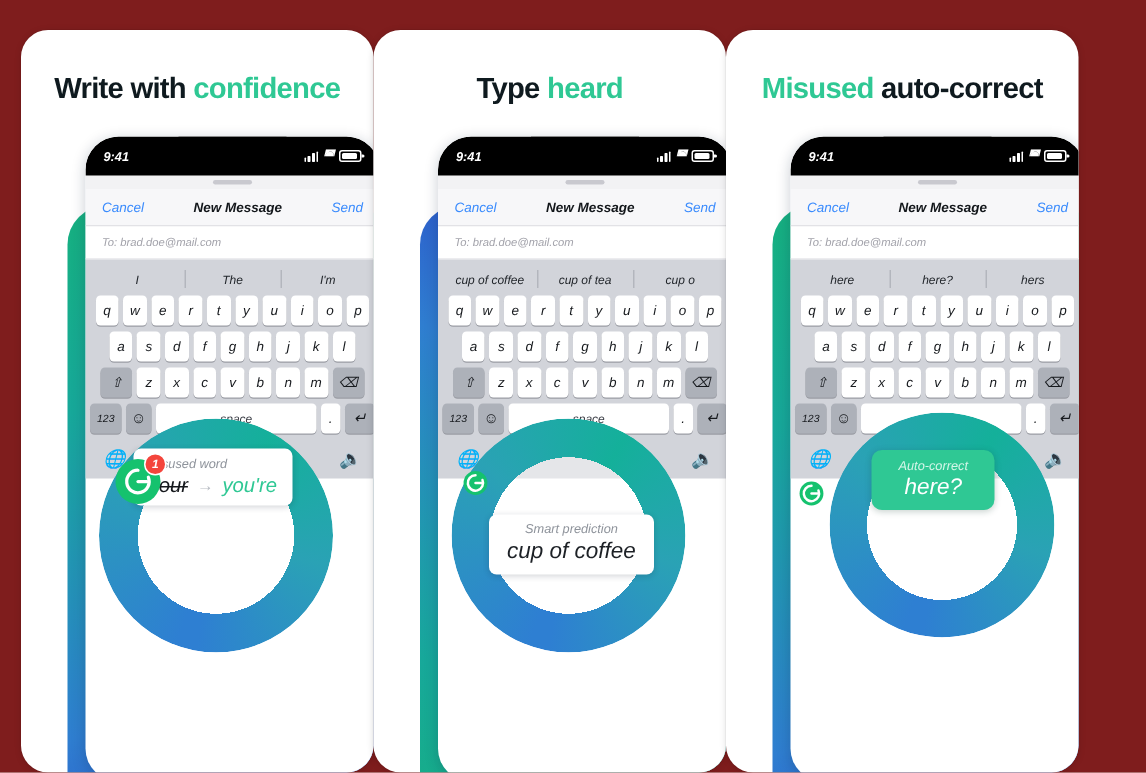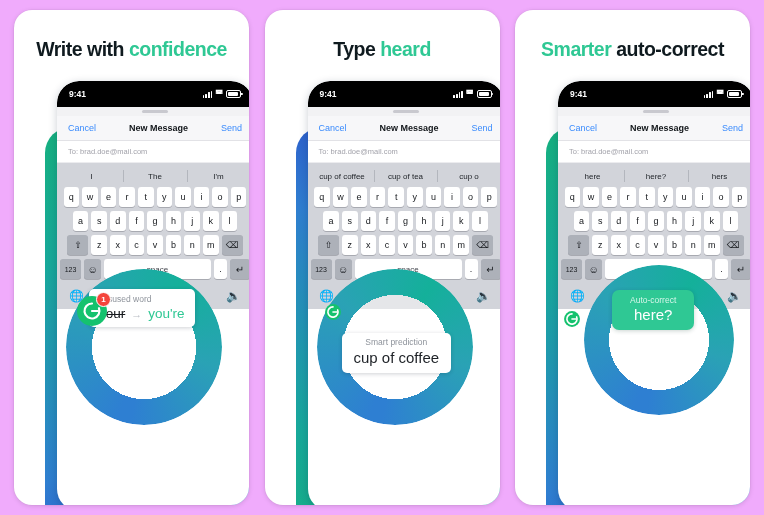--- a/index.html
+++ b/index.html
@@ -6,24 +6,24 @@
   body{
     width:764px;height:515px;
     background:#ffffff;
     font-family:"Liberation Sans", sans-serif;
     overflow:hidden;
   }
   .app-shots{
     position:relative;
     width:764px;height:515px;
     display:flex;
-    justify-content:space-between;
-    padding:10px 14px;
+    justify-content:flex-start;
+    padding:20px 14px;
     box-sizing:border-box;
-    background:#f0abfc;
+    background:#7f1d1d;
   }
   
   .shot-card{
     position:relative;
     width:235px;height:495px;
     background:#ffffff;
     border-radius:18px;
     box-shadow:0 1px 5px rgba(0,0,0,.13), 0 0 0 .5px rgba(0,0,0,.05);
     overflow:hidden;
     display:flex;
@@ -39,20 +39,21 @@
     white-space:nowrap;
   }
   .shot-title .accent{color:#2fc894;}
 
   
   .phone-wrap{
     position:relative;
     margin-top:20px;
     width:173px;
     flex:1;
+    font-style:italic;
   }
   .grad-bg{
     position:absolute;
     left:0;top:46px;
     width:215px;height:449px;
     border-radius:26px;
   }
   .grad-a{background:linear-gradient(168deg,#16b07f 0%,#17a89a 28%,#2f7ed0 72%,#2b46c8 100%);}
   .grad-b{background:linear-gradient(200deg,#2b46c8 0%,#2f7ed0 30%,#17a89a 72%,#16b07f 100%);}
   .grad-c{background:linear-gradient(168deg,#16b07f 0%,#17a89a 30%,#2f7ed0 74%,#2b46c8 100%);}
@@ -495,21 +496,21 @@
         <svg width="26" height="26" viewBox="0 0 24 24" aria-hidden="true">
           <circle cx="12" cy="12" r="10.6" fill="#15c26e"></circle>
           <path d="M12 5.2a6.8 6.8 0 1 0 6.2 4.1" stroke="#ffffff" stroke-width="2.2" fill="none" stroke-linecap="round"></path>
           <path d="M12 12h5.4" stroke="#ffffff" stroke-width="2.2" fill="none" stroke-linecap="round"></path>
         </svg>
       </div>
     </div>
   </div>
 
   <div class="shot-card">
-    <div class="shot-title"><span class="accent">Smarter</span> <span>auto-correct</span></div>
+    <div class="shot-title"><span class="accent">Misused</span> <span>auto-correct</span></div>
 
     <div class="phone-wrap">
       <div class="grad-bg grad-c"></div>
 
       <div class="phone">
         <div class="statusbar">
           <div class="notch"></div>
           <span>9:41</span>
           <div class="sb-icons">
             <span class="sig">

